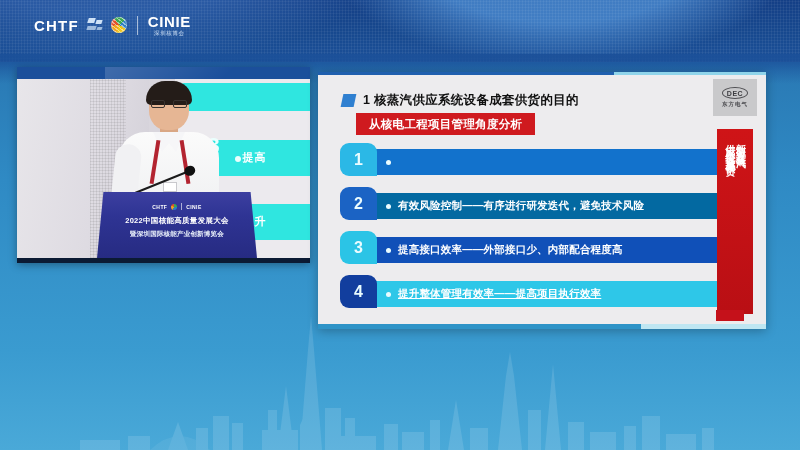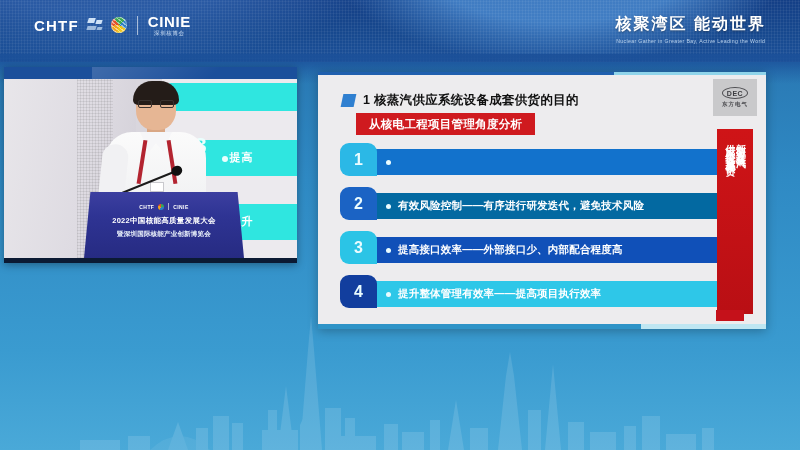--- a/index.html
+++ b/index.html
@@ -64,21 +64,21 @@
   
   .hdr-slogan { position:absolute; right:34px; top:14px; text-align:center; }
   .slogan-cn {
     color:#fff; font-weight:bold; font-size:16px; letter-spacing:2px;
     text-shadow:0 1px 2px rgba(0,0,0,.35);
   }
   .slogan-en { color:#bcd4ee; font-size:5.2px; letter-spacing:.35px; margin-top:3px; }
 
   
   #video-panel {
-    position:absolute; left:4px; top:67px; width:293px; height:196px;
+    position:absolute; left:17px; top:67px; width:293px; height:196px;
     background:#0b1a33; overflow:hidden;
     box-shadow:0 2px 8px rgba(0,0,0,.35);
   }
   .vid-topbar{
     position:absolute; left:0; top:0; width:100%; height:12px;
     background:linear-gradient(180deg,#1b4f9b,#1b4f9b);
   }
   .vid-topbar:after{
     content:""; position:absolute; right:0; top:0; width:70%; height:100%;
     background:linear-gradient(135deg,rgba(255,255,255,.16),rgba(255,255,255,0) 60%);
@@ -167,21 +167,21 @@
     display:flex; align-items:center; padding-left:32px;
     color:#fff; font-size:10.5px; font-weight:bold; letter-spacing:.2px;
     clip-path:polygon(0 0,100% 0,100% 62%,98.6% 100%,0 100%);
   }
   .row .bdot{ position:absolute; left:20px; top:50%; width:5px; height:5px;
     margin-top:-2.5px; border-radius:50%; background:#eafcff; }
 
   .r1 .badge{ background:#2bb8e6; }  .r1 .bar{ background:#1272cc; }
   .r2 .badge{ background:#1b63c4; }  .r2 .bar{ background:#0369a1; }
   .r3 .badge{ background:#2bc4e6; }  .r3 .bar{ background:#1050b8; }
-  .r4 .badge{ background:#123e9e; }  .r4 .bar{ background:#2ec7e8; }
+  .r4 .badge{ background:#123e9e; }  .r4 .bar{ background:#2ec7e8;text-decoration:underline; }
 
   
   .dec-box{
     position:absolute; right:9px; top:7px; width:44px; height:37px;
     background:#c9c9cb; display:flex; flex-direction:column;
     align-items:center; justify-content:center; gap:2px;
   }
   .dec-ell{ width:26px; height:12px; border:1.3px solid #4e4e52; border-radius:50%;
     display:flex; align-items:center; justify-content:center;
     color:#3d3d41; font-size:7px; font-weight:bold; letter-spacing:.5px; }
@@ -251,24 +251,20 @@
       <i style="left:11px;top:10px;width:5px;height:3px;opacity:.7"></i>
     </span>
     <span class="cinie-orb"></span>
     <span class="vbar"></span>
     <span class="cinie-block">
       <span class="cinie-word">CINIE</span>
       <span class="cinie-sub">深圳核博会</span>
     </span>
   </div>
 
-  <div class="hdr-slogan">
-    <div class="slogan-cn">核聚湾区 能动世界</div>
-    <div class="slogan-en">Nuclear Gather in Greater Bay, Active Leading the World</div>
-  </div>
 
   <div id="video-panel">
     <div class="vid-topbar"></div>
     <div class="vid-body">
       <div class="wall-left"></div>
       <div class="wall-panel"></div>
 
       <div class="vid-screen">
         <div class="tealbar b1"></div>
         <div class="tealbar b2">

